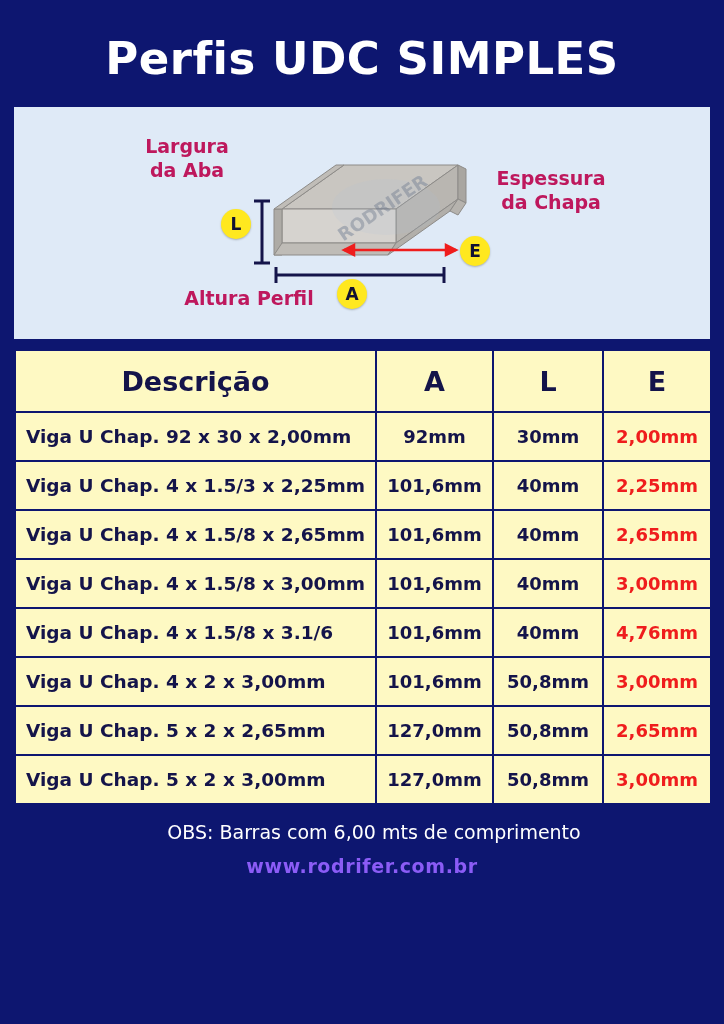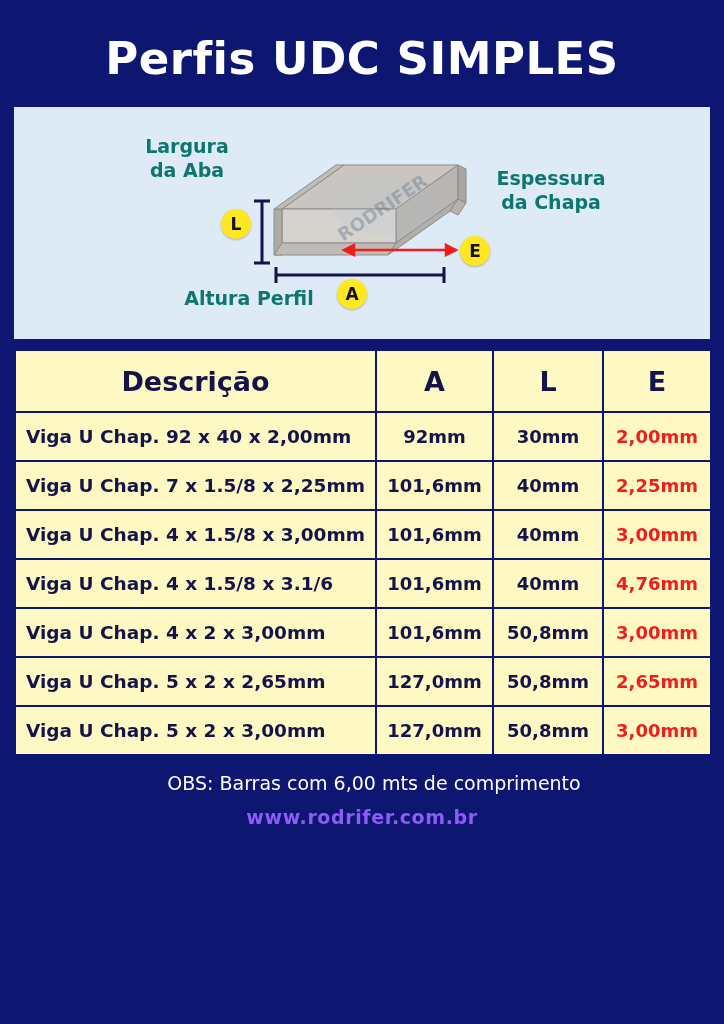--- a/index.html
+++ b/index.html
@@ -35,21 +35,21 @@
   
   .diagram-panel {
     margin: 14px 14px 0 14px;
     background: #dfeaf7;
     height: 232px;
     position: relative;
     overflow: hidden;
   }
   .lbl {
     position: absolute;
-    color: #0f766e;
+    color: #be185d;
     font-weight: bold;
     font-size: 19px;
     line-height: 1.25;
     text-align: center;
   }
   .lbl-largura { left: 108px; top: 28px; width: 130px; }
   .lbl-espessura { left: 452px; top: 60px; width: 170px; }
   .lbl-altura { left: 140px; top: 180px; width: 190px; }
 
   .badge {
@@ -210,30 +210,36 @@
       <thead>
         <tr>
           <th>Descrição</th>
           <th>A</th>
           <th>L</th>
           <th>E</th>
         </tr>
       </thead>
       <tbody>
         <tr>
-          <td class="desc">Viga U Chap. 92 x 40 x 2,00mm</td>
+          <td class="desc">Viga U Chap. 92 x 30 x 2,00mm</td>
           <td>92mm</td>
           <td>30mm</td>
           <td class="e-col">2,00mm</td>
         </tr>
         <tr>
-          <td class="desc">Viga U Chap. 7 x 1.5/8 x 2,25mm</td>
+          <td class="desc">Viga U Chap. 4 x 1.5/3 x 2,25mm</td>
           <td>101,6mm</td>
           <td>40mm</td>
           <td class="e-col">2,25mm</td>
+        </tr>
+        <tr>
+          <td class="desc">Viga U Chap. 4 x 1.5/8 x 2,65mm</td>
+          <td>101,6mm</td>
+          <td>40mm</td>
+          <td class="e-col">2,65mm</td>
         </tr>
         <tr>
           <td class="desc">Viga U Chap. 4 x 1.5/8 x 3,00mm</td>
           <td>101,6mm</td>
           <td>40mm</td>
           <td class="e-col">3,00mm</td>
         </tr>
         <tr>
           <td class="desc">Viga U Chap. 4 x 1.5/8 x 3.1/6</td>
           <td>101,6mm</td>

